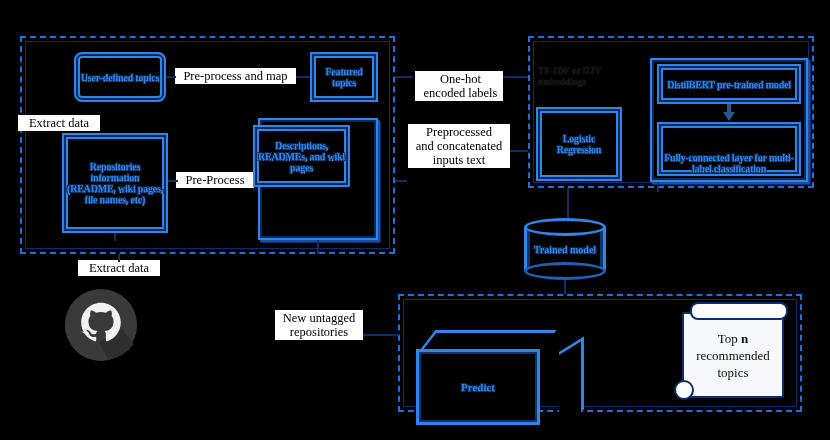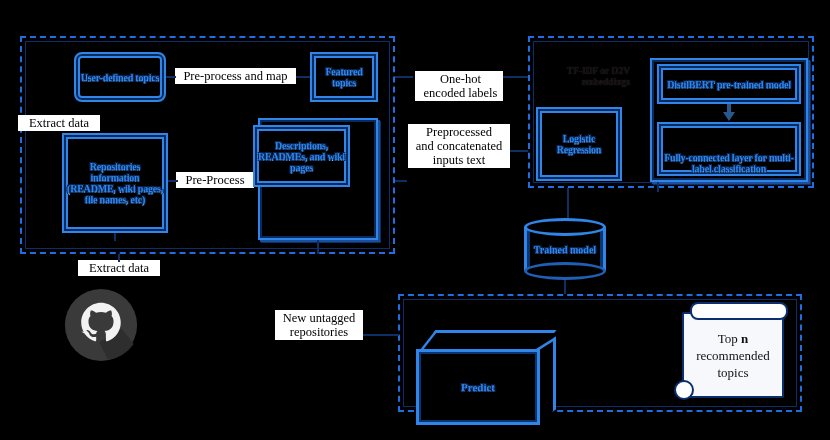--- a/index.html
+++ b/index.html
@@ -52,21 +52,21 @@
     text-align:center;
     padding:1px 3px;
     white-space:pre-line;
   }
 
   
   .darkcap{
     color:#120d0d;
     font-weight:bold;
     font-size:9.5px;line-height:11px;
-    text-align:right;
+    text-align:left;
     text-shadow:0 0 1px #3a3a3a;
     white-space:pre-line;
   }
 
   
   .vline{background:#0e2f63;width:2px;}
   .hline{background:#0e2f63;height:2px;}
 
   
   .arrow-down{
@@ -94,21 +94,21 @@
   .cyl .bot{bottom:0;border-color:#1f5fb5;}
   .cyl .cap{
     position:absolute;inset:0;display:flex;align-items:center;
     justify-content:center;text-align:center;
     color:#2f86e8;font-weight:bold;font-size:10px;line-height:11px;
     text-shadow:-1px -1px 0 #0a2a5e,1px -1px 0 #0a2a5e,
                 -1px 1px 0 #0a2a5e,1px 1px 0 #0a2a5e,0 1px 0 #bfe2ff;
   }
 
   
-  .cube{position:absolute;}
+  .cube{position:absolute;padding-left:28px;}
   .cube .face{
     position:absolute;left:0;bottom:0;width:118px;height:70px;
     background:#000;border:3px solid #2f86e8;
     box-shadow:inset 0 0 0 2px #0b3570;
     display:flex;align-items:center;justify-content:center;
   }
   .cube .topf{
     position:absolute;left:0;top:0;width:118px;height:22px;
     border-top:3px solid #2f86e8;border-left:3px solid #2f86e8;
     transform:skewX(-38deg);transform-origin:bottom left;

